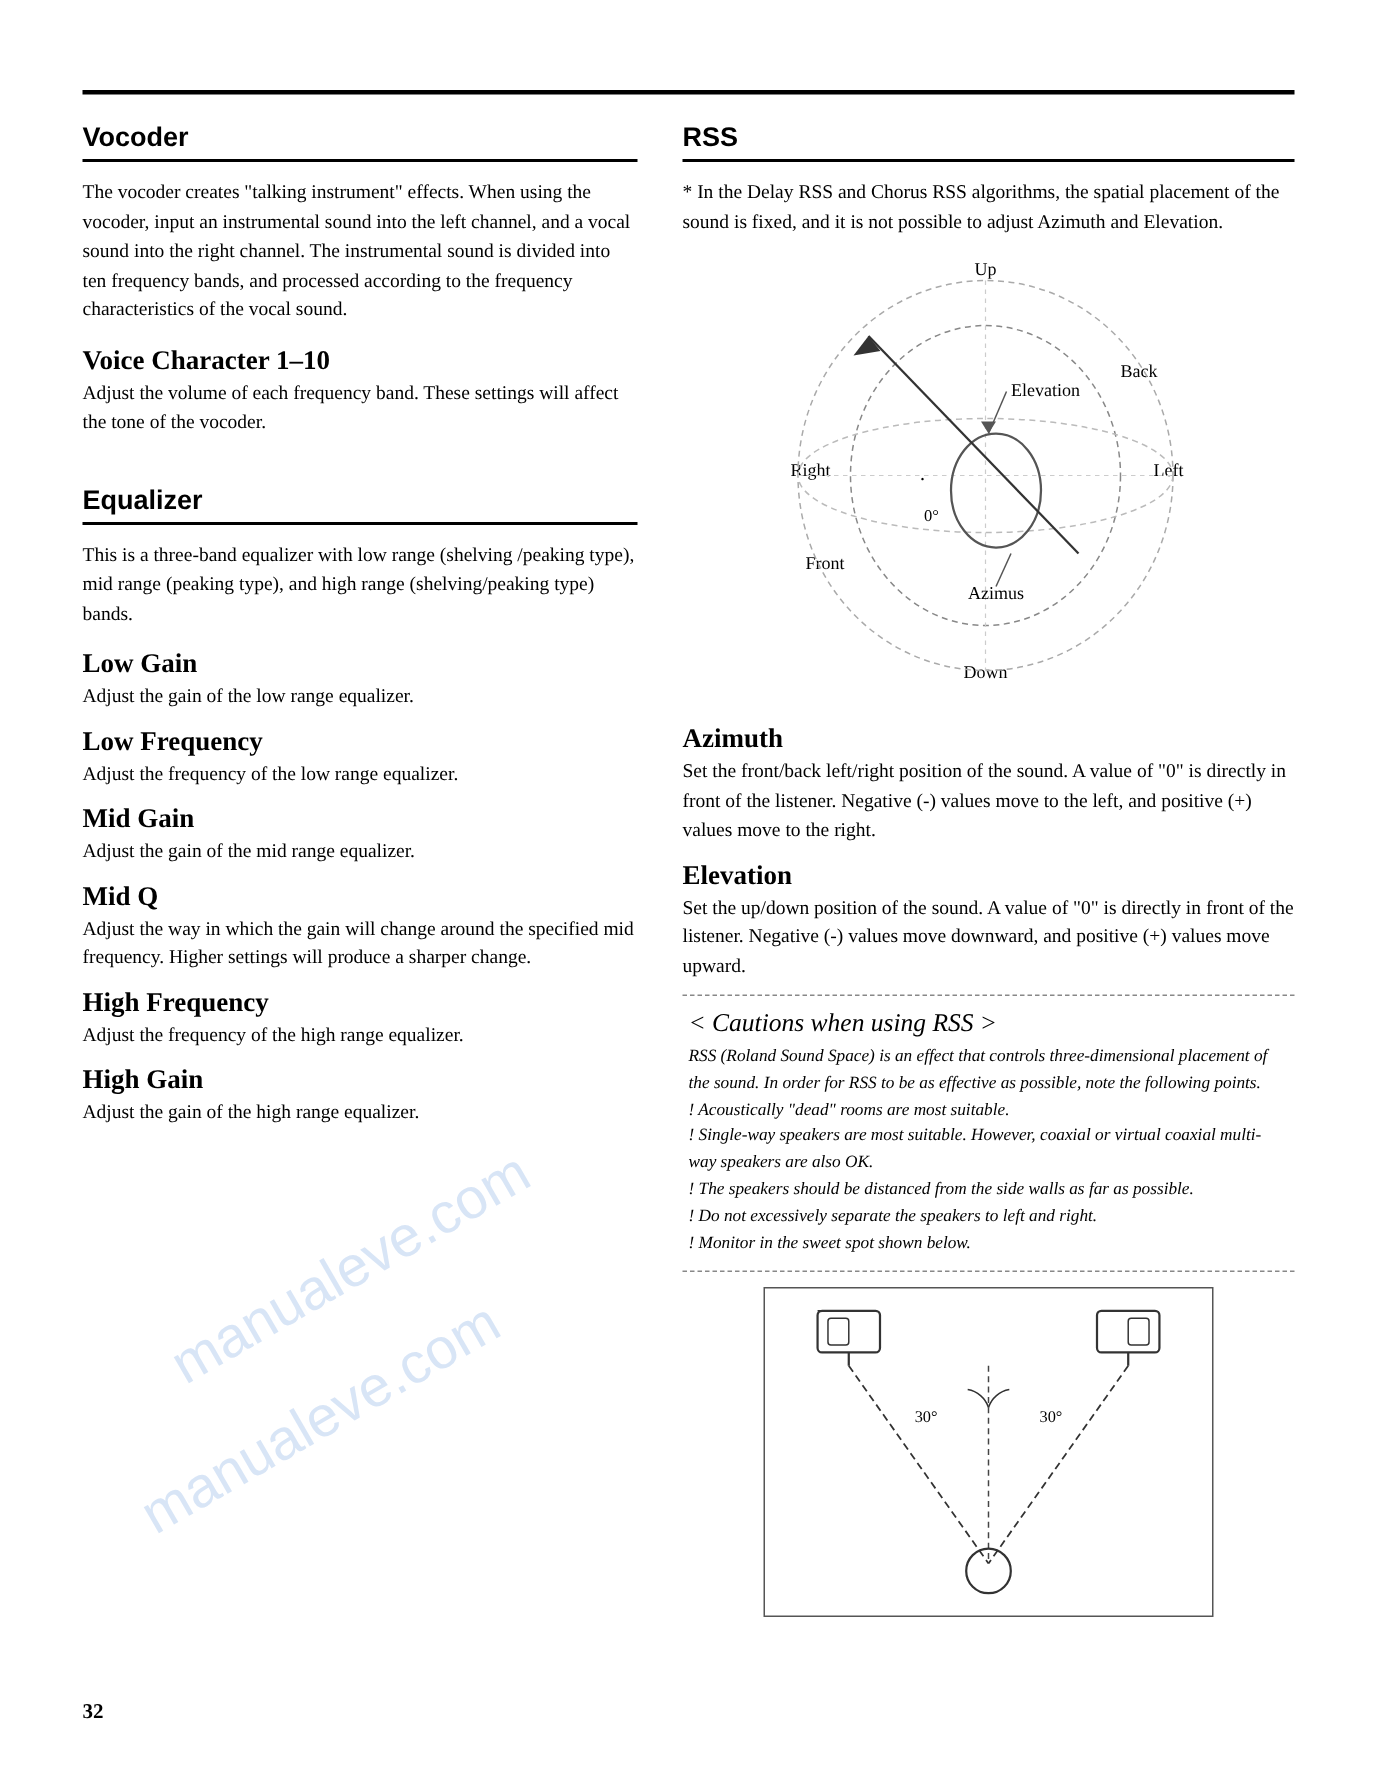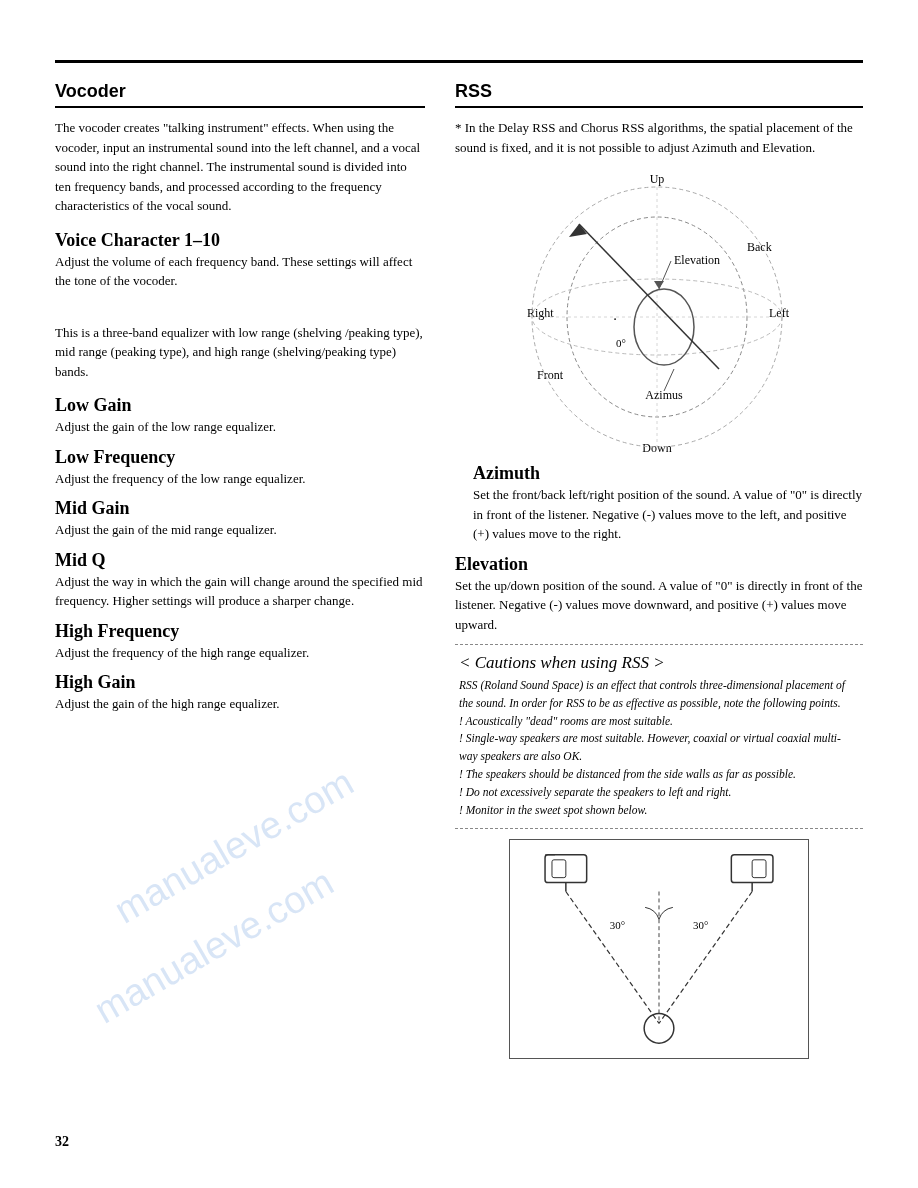--- a/index.html
+++ b/index.html
@@ -59,25 +59,24 @@
       font-size: 13px;
       line-height: 1.5;
     }
     .rss-note {
       font-size: 13px;
       line-height: 1.5;
       margin-bottom: 12px;
     }
     .rss-diagram {
       width: 100%;
-      margin-bottom: 4px;
+      margin-bottom: 23px;
     }
     .azimuth-section {
       margin-bottom: 10px;
-      margin-left: 18px;
     }
     .cautions-box {
       border-top: 1px dashed #888;
       border-bottom: 1px dashed #888;
       padding: 8px 4px;
       margin-top: 10px;
       margin-bottom: 10px;
     }
     .cautions-title {
       font-style: italic;
@@ -138,20 +137,21 @@
         <p class="section-intro">The vocoder creates "talking instrument" effects. When using the vocoder, input an instrumental sound into the left channel, and a vocal sound into the right channel. The instrumental sound is divided into ten frequency bands, and processed according to the frequency characteristics of the vocal sound.</p>
         <div class="param-block">
           <div class="param-title">Voice Character 1–10</div>
           <div class="param-desc">Adjust the volume of each frequency band. These settings will affect the tone of the vocoder.</div>
         </div>
       </div>
 
       <div style="height: 22px;"></div>
 
       <div>
+        <div class="section-title">Equalizer</div>
         <p class="section-intro">This is a three-band equalizer with low range (shelving /peaking type), mid range (peaking type), and high range (shelving/peaking type) bands.</p>
 
         <div class="param-block">
           <div class="param-title">Low Gain</div>
           <div class="param-desc">Adjust the gain of the low range equalizer.</div>
         </div>
 
         <div class="param-block">
           <div class="param-title">Low Frequency</div>
           <div class="param-desc">Adjust the frequency of the low range equalizer.</div>

